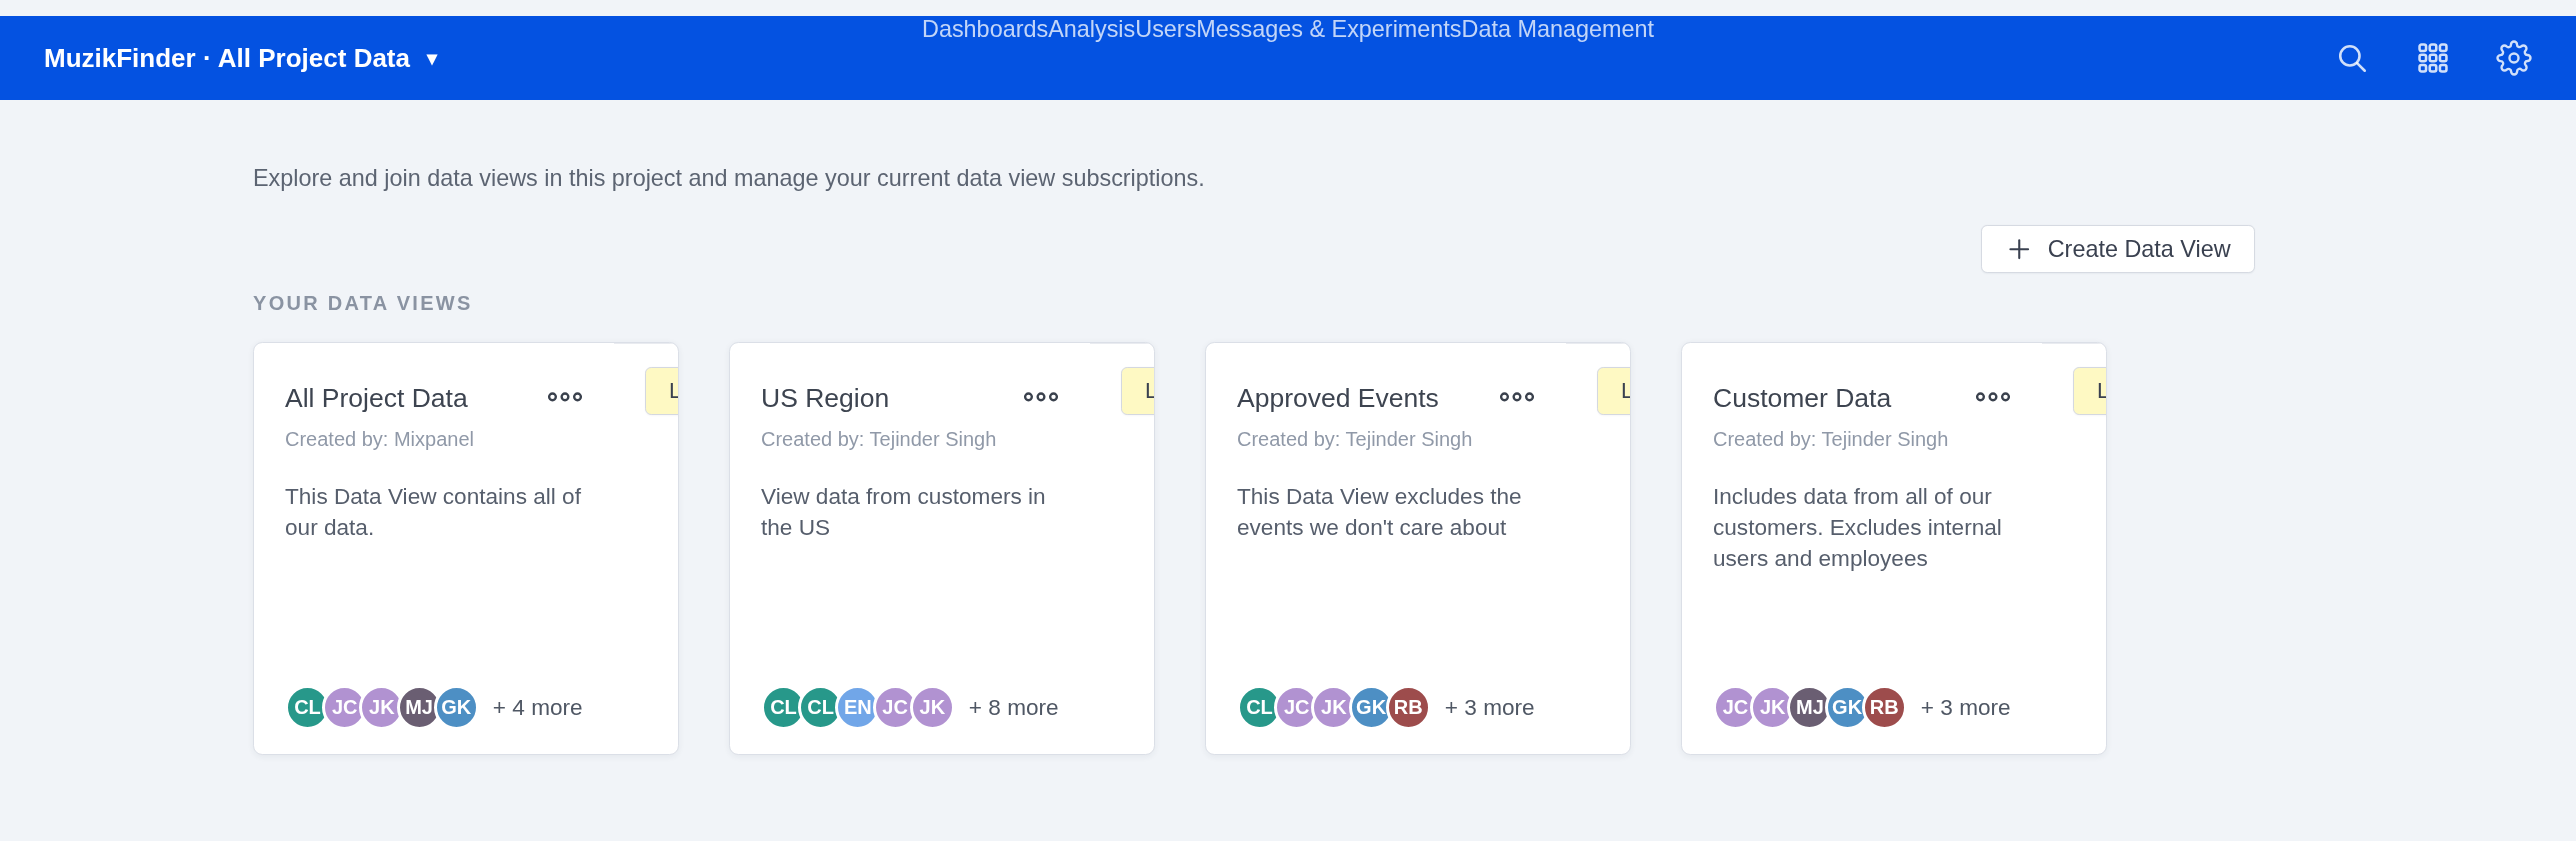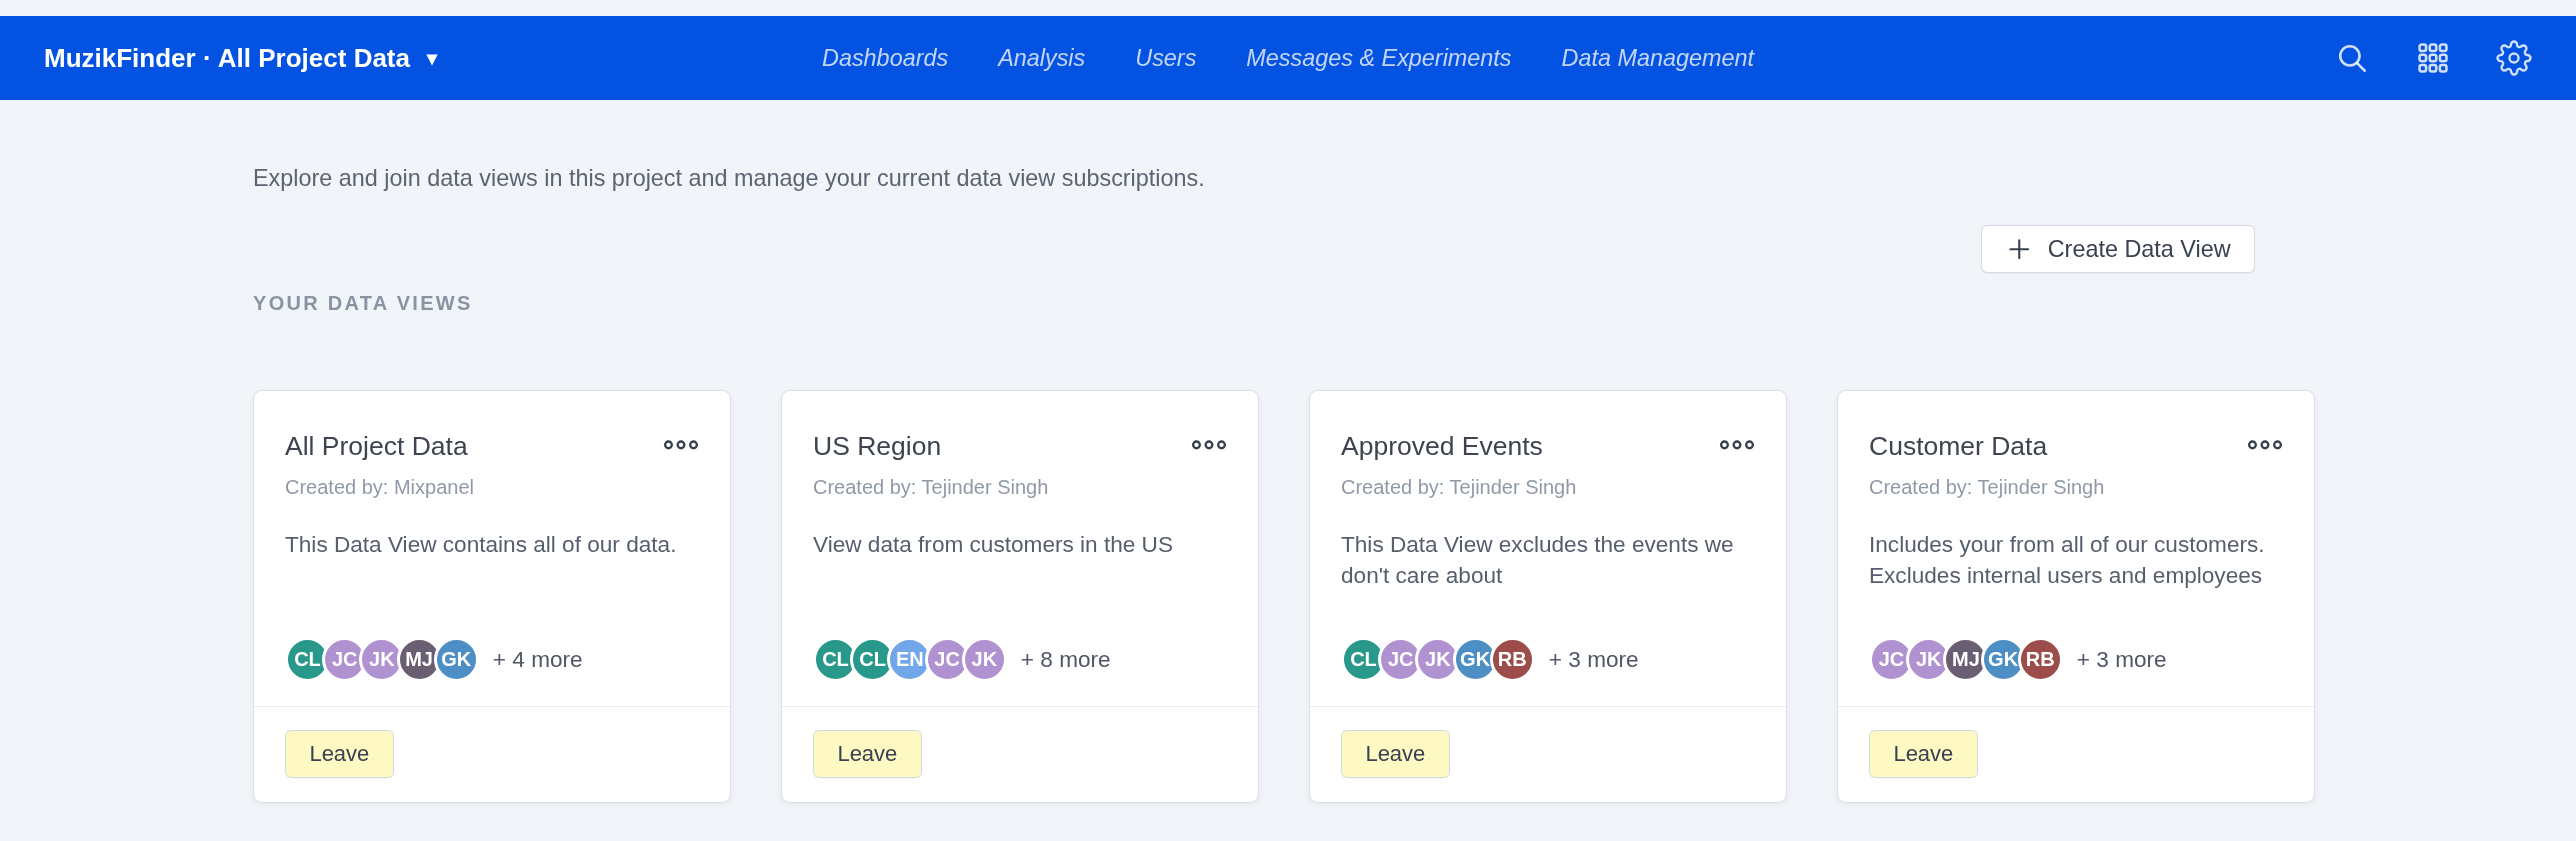--- a/index.html
+++ b/index.html
@@ -22,21 +22,21 @@
   }
   .brand {
     display:flex; align-items:center; gap:14px;
     color:#ffffff; font-size:26px; font-weight:bold;
     cursor:pointer; white-space:nowrap;
   }
   .brand .caret { font-size:20px; margin-left:3.1px; color:#ffffff; }
   .nav-center {
     position:absolute; left:50%; top:0; height:100%;
     transform:translateX(-50%);
-    display:flex; align-items:center; gap:50px;font-style:italic;
+    display:flex; align-items:flex-start; 
   }
   .nav-item {
     color:rgba(255,255,255,0.76);
     font-size:23.4px; white-space:nowrap; cursor:pointer;
   }
   .nav-right {
     margin-left:auto;
     display:flex; align-items:center; gap:44px;
   }
   .nav-icon-btn {
@@ -65,27 +65,26 @@
   
   .section-label {
     margin-top:100px;
     font-size:20px; font-weight:bold;
     letter-spacing:2.3px; color:#8a93a2;
   }
 
   
   .cards { display:flex; gap:50px; margin-top:26.5px; }
   .card {
-    width:478px; height:413px;
+    width:426px; height:413px;
     background:#ffffff;
     border:1.6px solid #dbdfe7; border-radius:9.3px;
     box-shadow:0 1.6px 6.2px rgba(40,50,70,0.06);
-    display:flex; flex-direction:column;
+    display:flex; flex-direction:row;
     overflow:hidden;
-    margin-top:48px;
   }
   .card-body {
     flex:1; display:flex; flex-direction:column;
     padding:40px 31px 0 31px;
   }
   .card-head { display:flex; align-items:center; justify-content:space-between; }
   .card-title { font-size:26.5px; font-weight:normal; color:#3d4450; }
   .menu-btn { background:none; border:none; cursor:pointer; padding:4.7px 0; }
   .menu-btn svg { stroke:#3a414d; fill:none; }
   .created { margin-top:14px; font-size:20px; color:#9099a8; }
@@ -266,21 +265,21 @@
           <h2 class="card-title">Customer Data</h2>
           <button class="menu-btn" aria-label="card menu">
             <svg width="36" height="11.7" viewBox="0 0 46 14" stroke-width="3">
                 <circle cx="7" cy="7" r="4.3"></circle>
                 <circle cx="23" cy="7" r="4.3"></circle>
                 <circle cx="39" cy="7" r="4.3"></circle>
               </svg>
           </button>
         </div>
         <div class="created">Created by: Tejinder Singh</div>
-        <p class="desc">Includes your from all of our customers. Excludes internal users and employees</p>
+        <p class="desc">Includes data from all of our customers. Excludes internal users and employees</p>
         <div class="avatars">
           <span class="avatar" style="background: rgb(177, 146, 209);">JC</span>
           <span class="avatar" style="background: rgb(177, 146, 209);">JK</span>
           <span class="avatar" style="background: rgb(106, 94, 114);">MJ</span>
           <span class="avatar" style="background: rgb(77, 143, 196);">GK</span>
           <span class="avatar" style="background: rgb(157, 76, 76);">RB</span>
           <span class="more">+ 3 more</span>
         </div>
       </div>
       <div class="card-footer">

